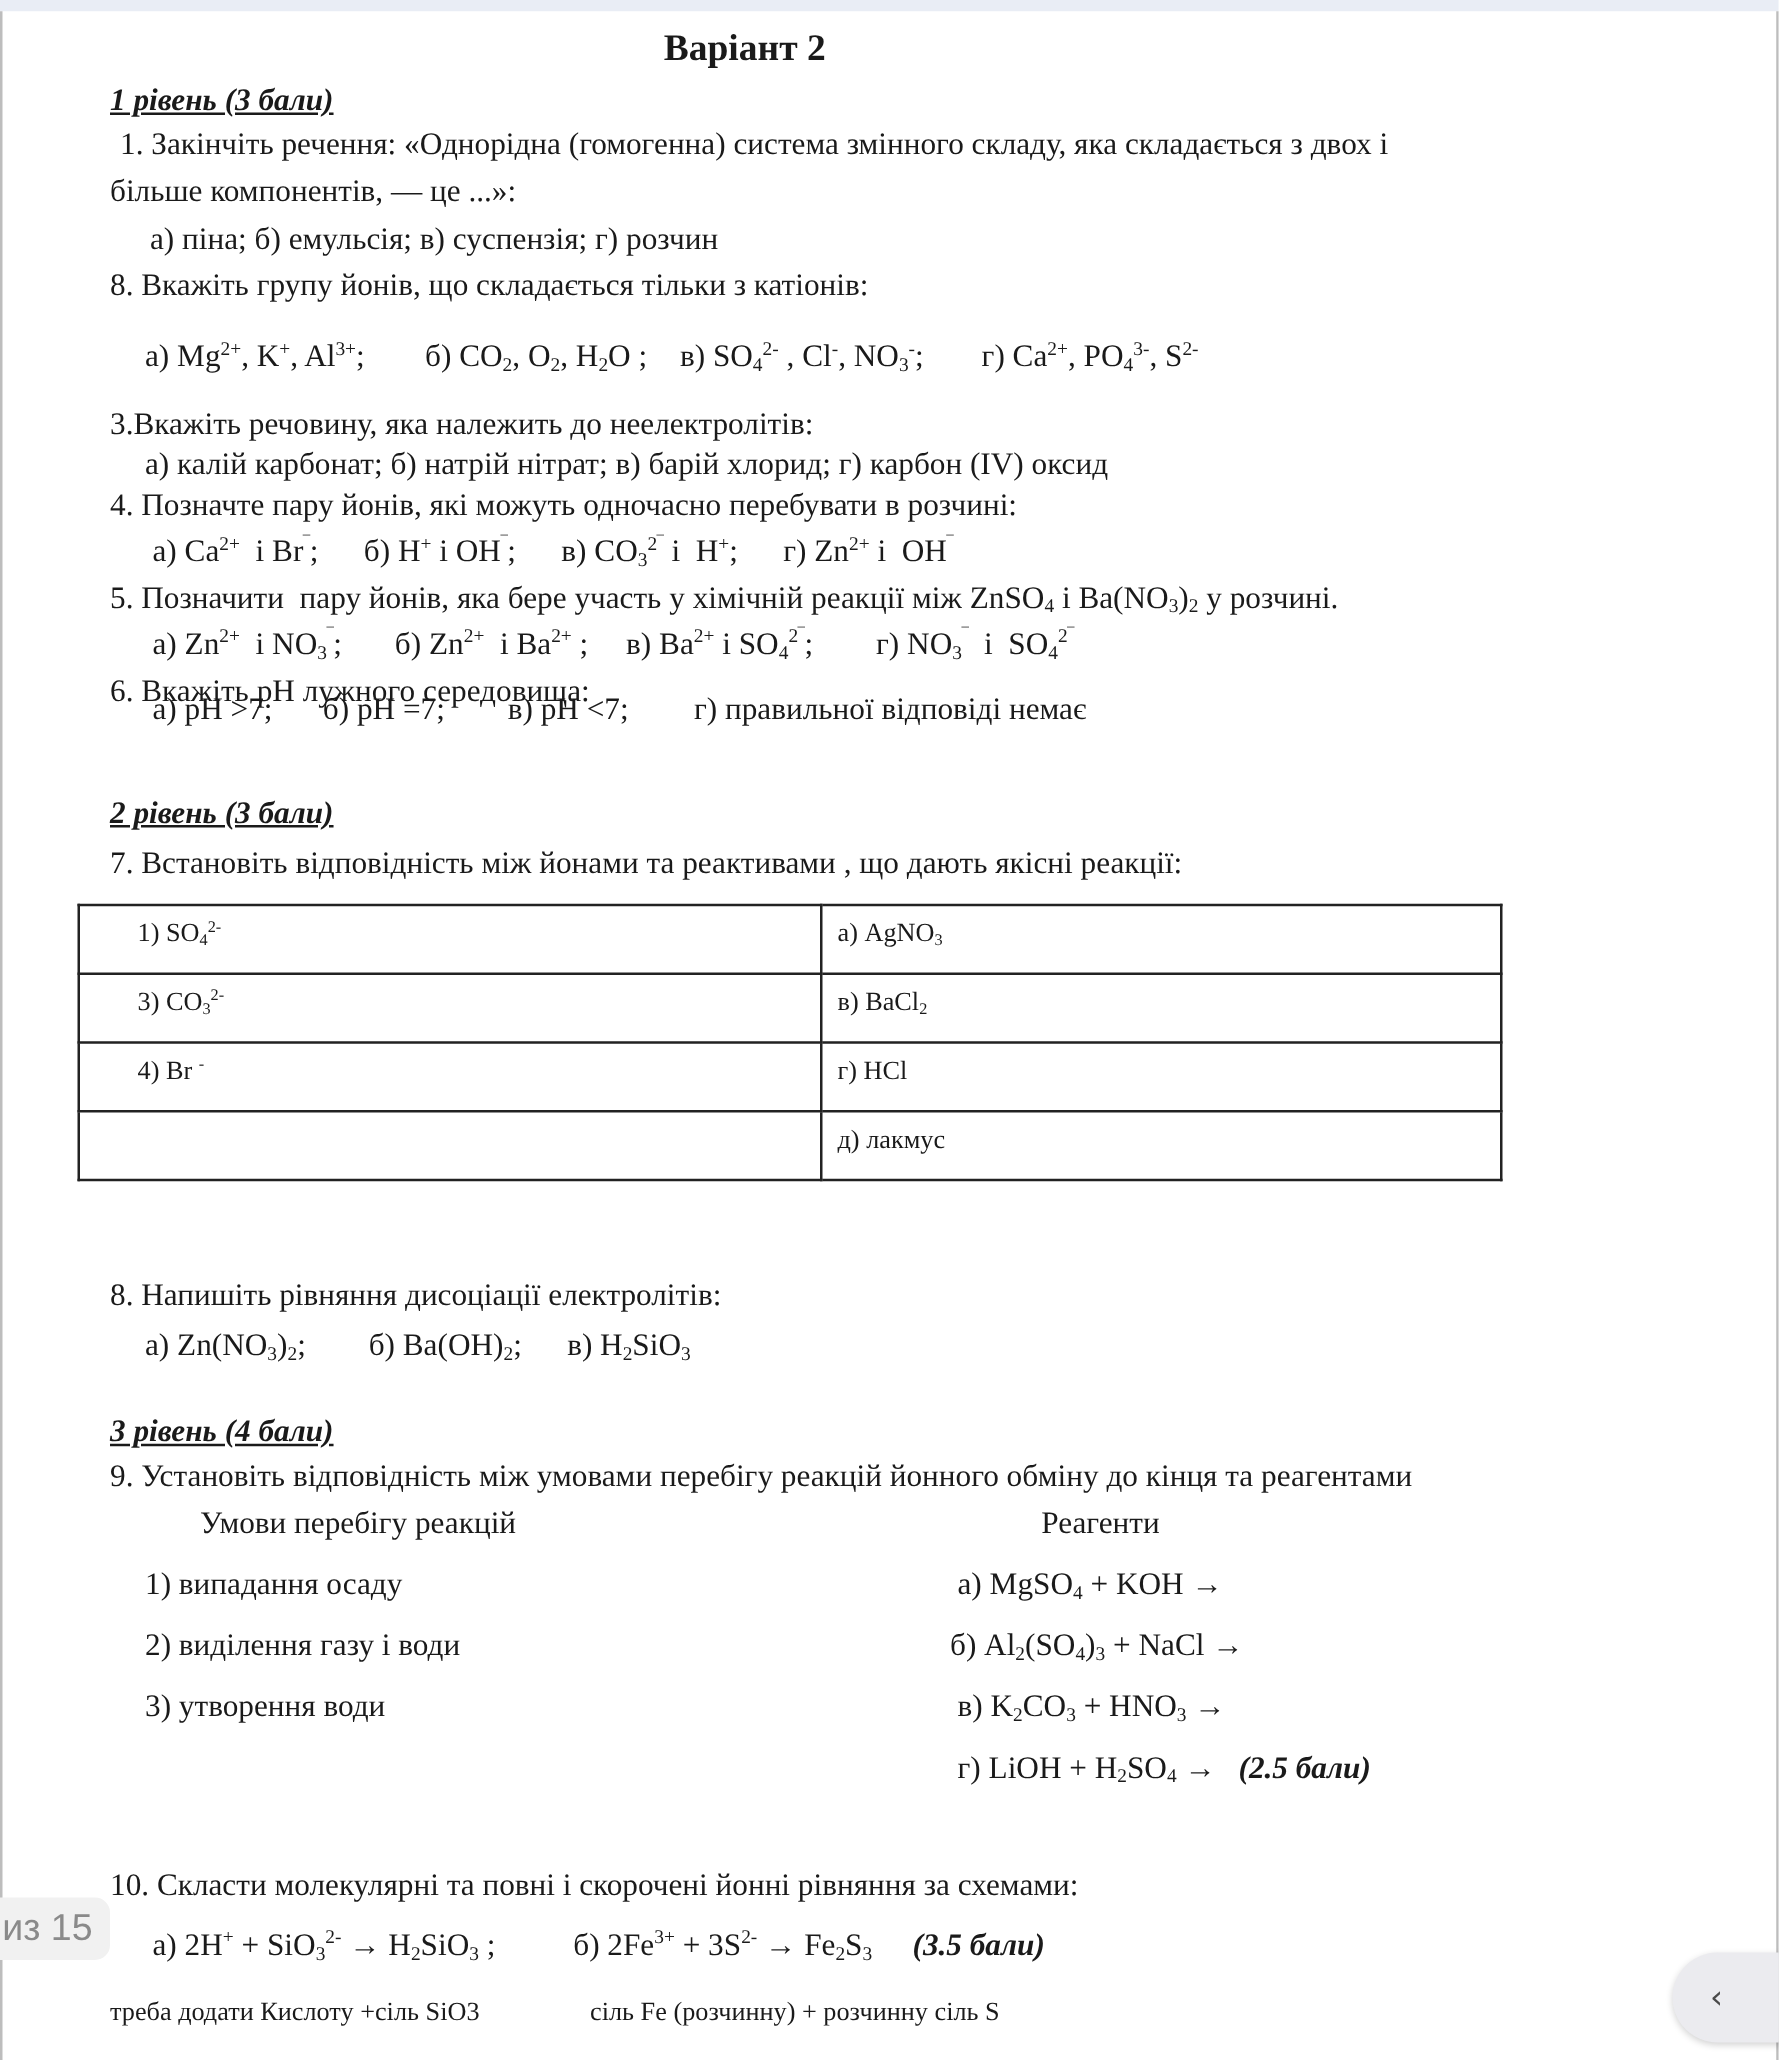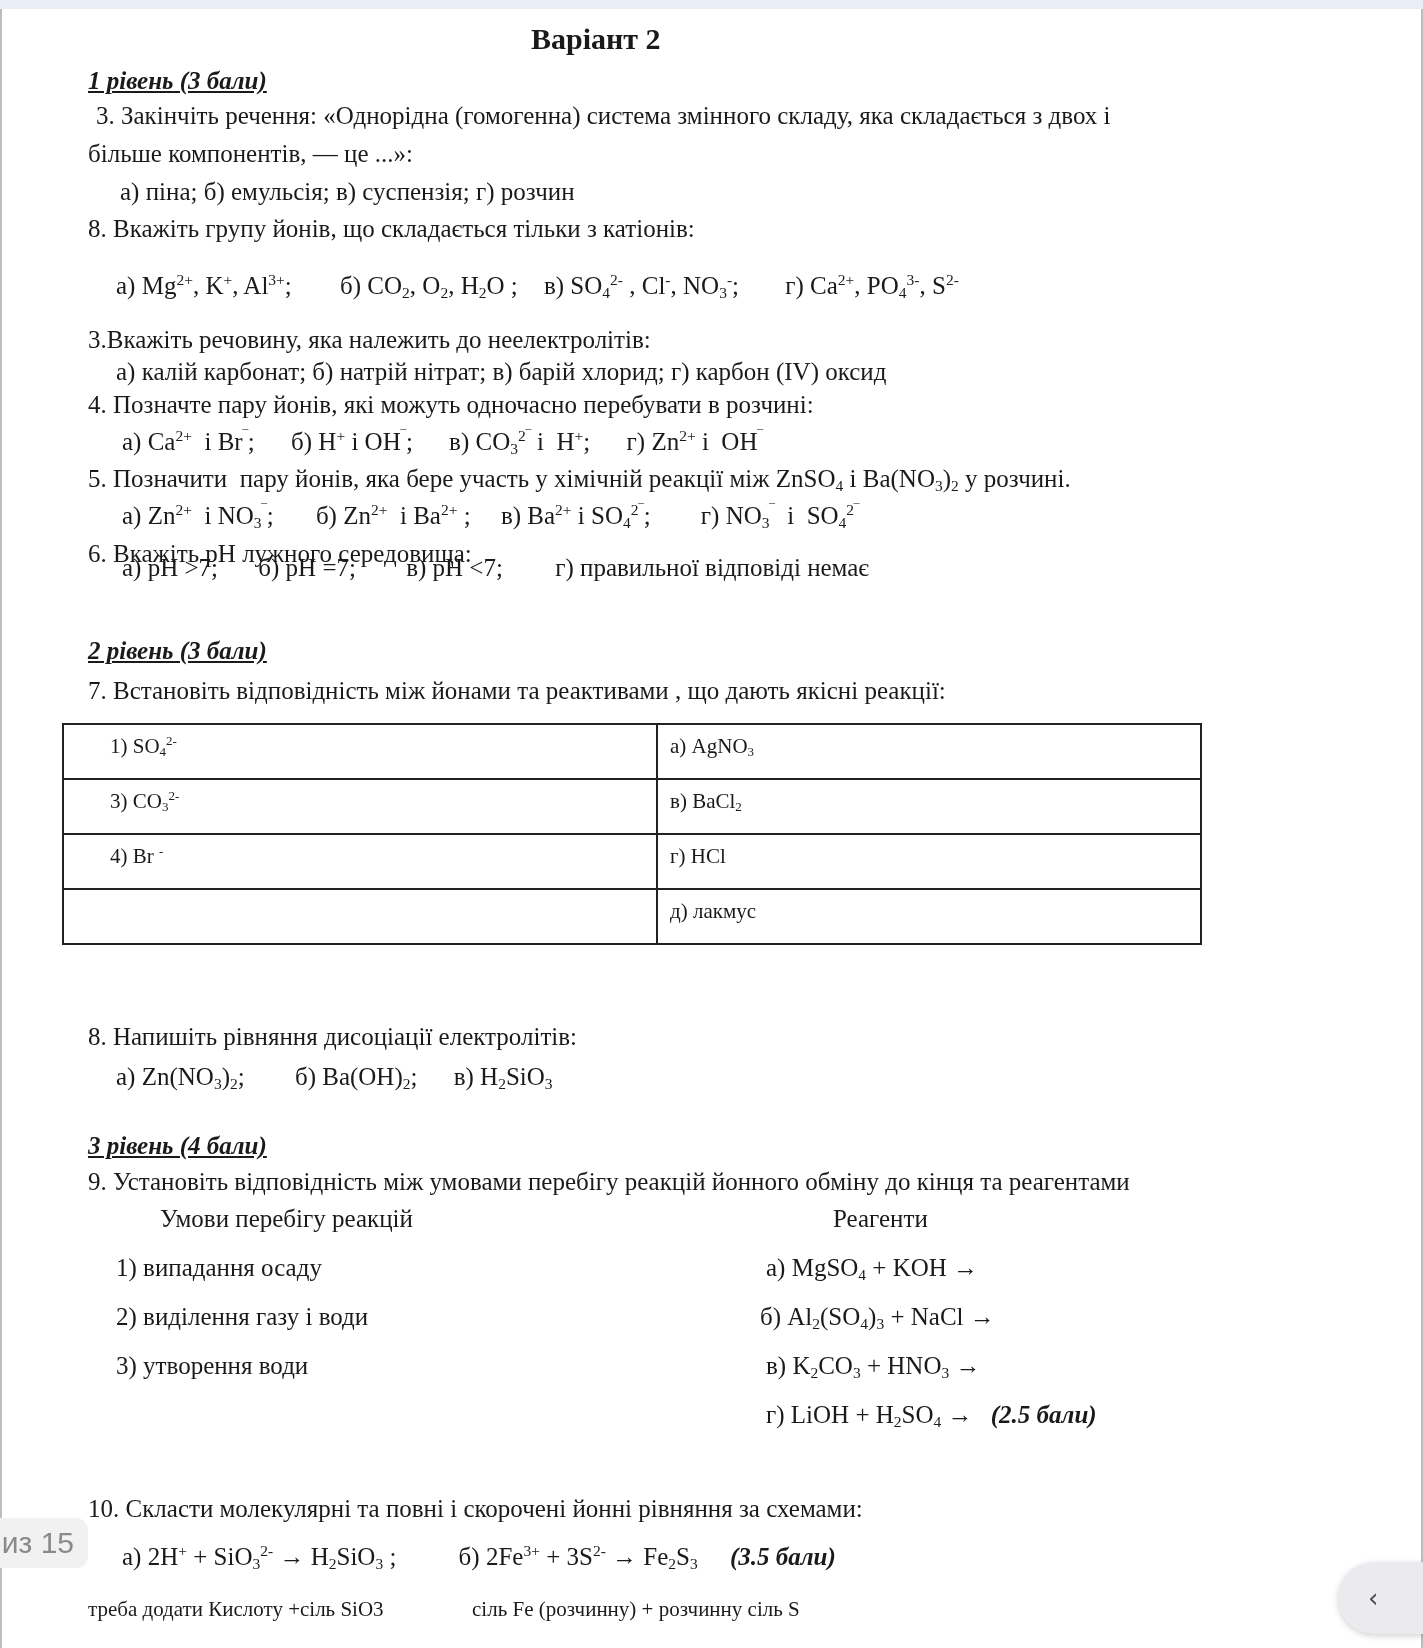--- a/index.html
+++ b/index.html
@@ -59,21 +59,21 @@
 </head>
 <body>
 
 <div class="topbar"></div>
 <div class="page">
 
   <div class="abs title">Варіант  2</div>
 
   <div class="abs level" style="left:88px; top:57px;">1 рівень  (3 бали)</div>
 
-  <div class="abs" style="left:96px; top:92px;">3.  Закінчіть    речення:   «Однорідна  (гомогенна)  система змінного складу, яка складається з двох і</div>
+  <div class="abs" style="left:96px; top:92px;">1.  Закінчіть    речення:   «Однорідна  (гомогенна)  система змінного складу, яка складається з двох і</div>
   <div class="abs" style="left:88px; top:130px;">більше компонентів, — це ...»:</div>
   <div class="abs" style="left:120px; top:168px;">а) піна;   б) емульсія;   в) суспензія;   г) розчин</div>
 
   <div class="abs" style="left:88px; top:205px;">8.  Вкажіть групу йонів, що складається тільки з катіонів:</div>
   <div class="abs" style="left:116px; top:262px;">
     <span>а) Mg<sup>2+</sup>, K<sup>+</sup>, Al<sup>3+</sup>;</span><span class="gap" style="width:42px"></span>
     <span>б) CO<sub>2</sub>, O<sub>2</sub>, H<sub>2</sub>O ;</span><span class="gap" style="width:20px"></span>
     <span>в) SO<sub>4</sub><sup>2-</sup> , Cl<sup>-</sup>, NO<sub>3</sub><sup>-</sup>;</span><span class="gap" style="width:40px"></span>
     <span>г) Ca<sup>2+</sup>, PO<sub>4</sub><sup>3-</sup>, S<sup>2-</sup></span>
   </div>

